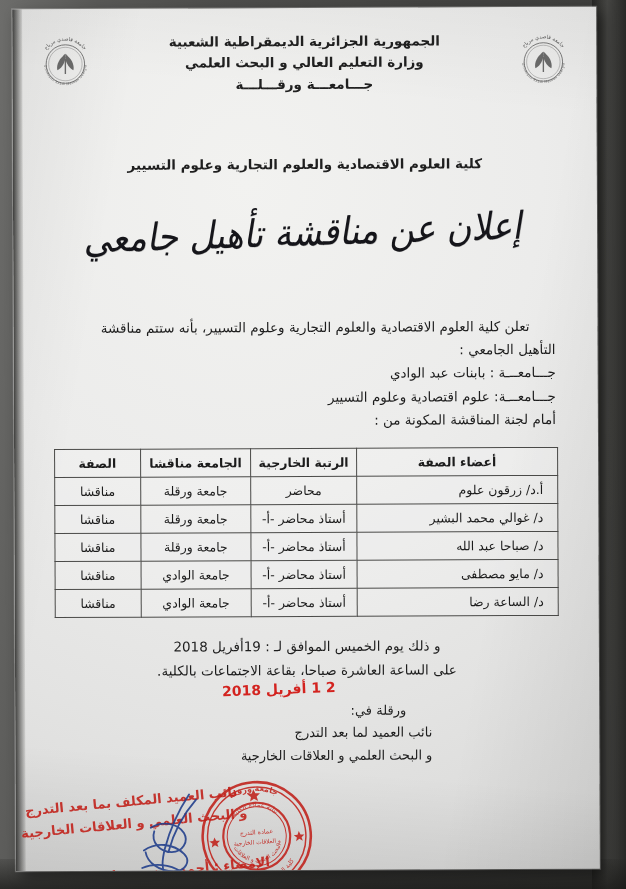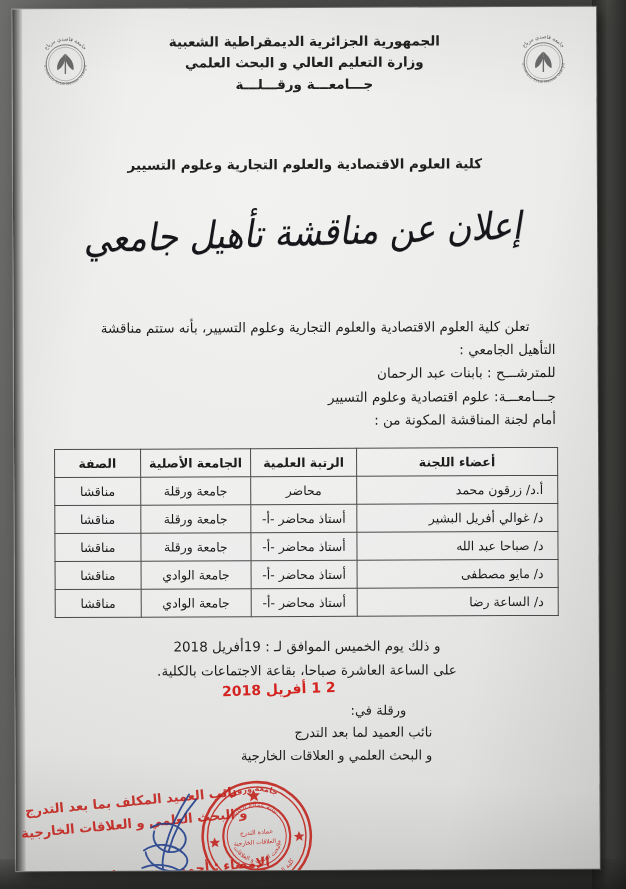--- a/index.html
+++ b/index.html
@@ -317,55 +317,55 @@
       <div class="faculty-line">كلية العلوم الاقتصادية والعلوم التجارية وعلوم التسيير</div>
 
       <div class="title-wrap">
         <span class="title">إعلان عن مناقشة تأهيل جامعي</span>
       </div>
 
       <div class="body-block">
         <div class="indent">تعلن كلية العلوم الاقتصادية والعلوم التجارية وعلوم التسيير، بأنه ستتم مناقشة</div>
         <div>التأهيل الجامعي :</div>
         <div>
-          <span class="tab-sp">للمترشـــح :</span>
-          <span>بابنات عبد الرحمان</span>
+          <span class="tab-sp">جـــامعـــة :</span>
+          <span>بابنات عبد الوادي</span>
         </div>
         <div>
           <span class="tab-sp">جـــامعـــة:</span>
           <span>علوم اقتصادية وعلوم التسيير</span>
         </div>
         <div>أمام لجنة المناقشة المكونة من :</div>
       </div>
 
       <div class="table-wrap">
         <table class="jury">
           <colgroup>
             <col class="c-name">
               <col class="c-rank">
               <col class="c-univ">
               <col class="c-role">
           </colgroup>
           <thead>
             <tr>
-              <th>أعضاء اللجنة</th>
-              <th>الرتبة العلمية</th>
-              <th>الجامعة الأصلية</th>
+              <th>أعضاء الصفة</th>
+              <th>الرتبة الخارجية</th>
+              <th>الجامعة مناقشا</th>
               <th>الصفة</th>
             </tr>
           </thead>
           <tbody>
             <tr>
-              <td class="name">أ.د/ زرقون محمد</td>
+              <td class="name">أ.د/ زرقون علوم</td>
               <td>محاضر</td>
               <td>جامعة ورقلة</td>
               <td>مناقشا</td>
             </tr>
             <tr>
-              <td class="name">د/ غوالي أفريل البشير</td>
+              <td class="name">د/ غوالي محمد البشير</td>
               <td>أستاذ محاضر -أ-</td>
               <td>جامعة ورقلة</td>
               <td>مناقشا</td>
             </tr>
             <tr>
               <td class="name">د/ صباحا عبد الله</td>
               <td>أستاذ محاضر -أ-</td>
               <td>جامعة ورقلة</td>
               <td>مناقشا</td>
             </tr>

